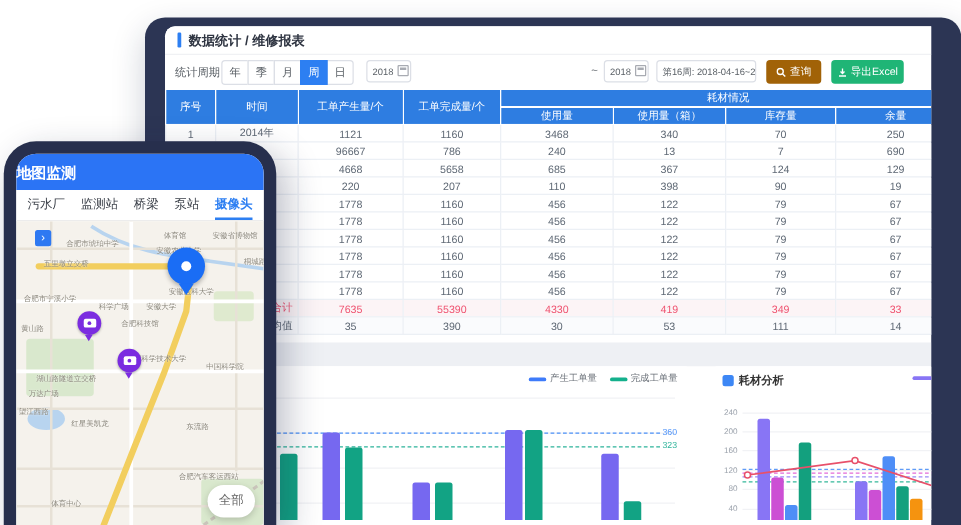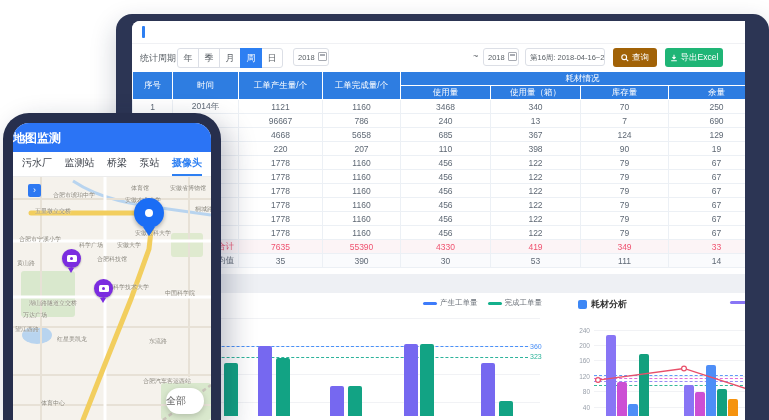--- a/index.html
+++ b/index.html
@@ -54,39 +54,40 @@
 .screen{position:absolute;left:10px;top:10px;width:198px;height:297px;background:#fff;border-radius:16px 16px 0 0;overflow:hidden}
 .p-header{position:absolute;left:0;top:0;width:100%;height:29px;background:#2b74f5}
 .p-back{position:absolute;left:9px;top:5px;color:#fff;font-size:14px;line-height:18px;cursor:pointer}
 .p-title{position:absolute;left:0;top:7px;width:100%;text-align:left;color:#fff;font-size:12px;font-weight:bold}
 .p-tabs{position:absolute;left:0;top:29px;width:100%;height:25px;background:#fff;border-bottom:1px solid #ececec;display:flex;justify-content:space-between;align-items:stretch;padding:0 9px;box-sizing:border-box}
 .p-tab{font-size:10px;color:#3a3f48;display:flex;align-items:center;cursor:pointer;border-bottom:2px solid transparent}
 .p-tab.active{color:#2d7ff2;border-bottom-color:#2d7ff2;font-weight:bold}
 .map{position:absolute;left:0;top:54px;width:198px;height:243px;background:#f5f2ec;overflow:hidden}
 .map-label{position:absolute;font-size:6px;color:#8b877c;white-space:nowrap;text-shadow:0 0 2px #fff}
 .expander{position:absolute;left:15px;top:7px;width:13px;height:13px;background:#2e79f2;border-radius:2px;color:#fff;font-size:9px;line-height:13px;text-align:center;cursor:pointer}
-.all-btn{position:absolute;right:7px;bottom:6px;width:38px;height:26px;background:#fff;border-radius:13px;box-shadow:0 2px 6px rgba(0,0,0,.18);font-size:10px;color:#666;line-height:26px;text-align:left;cursor:pointer}
+.all-btn{position:absolute;right:7px;bottom:6px;width:38px;height:26px;background:#fff;border-radius:13px;box-shadow:0 2px 6px rgba(0,0,0,.18);font-size:10px;color:#666;line-height:26px;text-align:center;cursor:pointer}
 .cam{position:absolute;width:19px;height:19px;border-radius:50%;background:#7b2ce0;box-shadow:0 1px 2px rgba(0,0,0,.3)}
 .cam:after{content:"";position:absolute;left:6px;top:19px;border-left:3.5px solid transparent;border-right:3.5px solid transparent;border-top:5px solid #7b2ce0}
 .cam-glyph{position:absolute;left:4.5px;top:6px;width:10px;height:7px;background:#fff;border-radius:1.5px}
 .cam-glyph:after{content:"";position:absolute;left:3.5px;top:2px;width:3px;height:3px;border-radius:50%;background:#7b2ce0}
 .pin-blue{position:absolute;width:30px;height:30px;border-radius:50%;background:#1a6df5;box-shadow:0 2px 4px rgba(0,0,0,.3)}
 .pin-blue:after{content:"";position:absolute;left:9px;top:29px;border-left:6px solid transparent;border-right:6px solid transparent;border-top:9px solid #1a6df5}
 .pin-dot{position:absolute;left:11px;top:11px;width:8px;height:8px;border-radius:50%;background:#fff}
 </style>
 </head>
 <body>
 
 <div class="stage">
 
   <div class="desktop">
     <div class="content">
 
       <div class="breadcrumb">
         <div class="bc-tick"></div>
+        <div class="bc-text">数据统计 / 维修报表</div>
       </div>
 
       <div class="f-label">统计周期：</div>
       <div class="seg">
           <div class="seg-btn">年</div>
           <div class="seg-btn">季</div>
           <div class="seg-btn">月</div>
           <div class="seg-btn active">周</div>
           <div class="seg-btn">日</div>
         </div>

